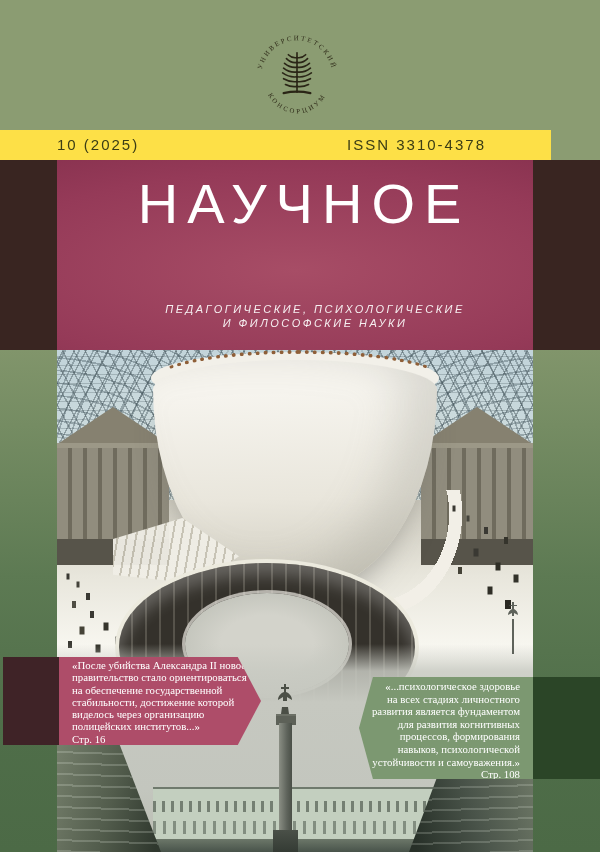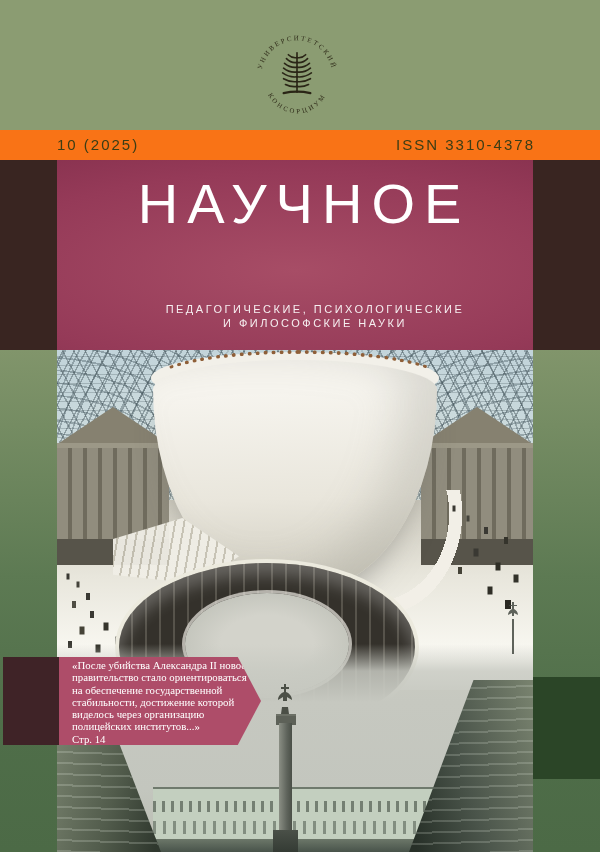--- a/index.html
+++ b/index.html
@@ -4,34 +4,34 @@
 <style>
   html,body{margin:0;padding:0;background:#555;}
   .page{position:relative;width:600px;height:852px;margin:0 auto;overflow:hidden;
         font-family:"Liberation Sans",sans-serif;background:#8b9c72;}
 
   
   .header{position:absolute;left:0;top:0;width:600px;height:130px;background:#8b9c72;}
   .logo{position:absolute;left:249px;top:16px;width:96px;height:112px;}
 
   
-  .band{position:absolute;left:0;top:130px;width:600px;height:30px;background:#f97316;}
+  .band{position:absolute;left:0;top:130px;width:551px;height:30px;background:#fde047;}
   .band .issue{position:absolute;left:57px;top:6px;font-size:15px;letter-spacing:2px;color:#3b3d15;}
   .band .issn{position:absolute;right:65px;top:6px;font-size:15px;letter-spacing:2px;color:#3b3d15;}
 
   
   .mid{position:absolute;left:0;top:160px;width:600px;height:190px;background:#392521;}
   .panel{position:absolute;left:57px;top:0;width:476px;height:190px;
          background:radial-gradient(120% 95% at 50% 58%, #a74d66 0%, #953a58 55%, #7c2a47 100%);}
   .t-line{position:absolute;left:0;width:476px;text-align:center;color:#fff;white-space:nowrap;
           font-size:56px;line-height:56px;font-weight:400;}
   .t1{top:16px;letter-spacing:9px;padding-left:9px;}
   .t2{top:83px;letter-spacing:14px;padding-left:14px;}
   .subtitle{position:absolute;left:0;top:143px;width:516px;text-align:center;color:#f6eef0;
-            font-size:11px;line-height:13.5px;letter-spacing:2.5px;white-space:pre-line;}
+            font-size:11px;line-height:13.5px;letter-spacing:2.5px;white-space:pre-line;font-style:italic;}
 
   
   .marg{position:absolute;top:350px;height:502px;
         background:linear-gradient(#81956b 0%, #5d7a53 45%, #4f6e49 75%, #4c6a46 100%);}
   .marg.left{left:0;width:57px;}
   .marg.right{left:533px;width:67px;}
 
   
   .photo{position:absolute;left:57px;top:350px;width:476px;height:502px;overflow:hidden;background:#cfccc0;}
   .photo *{position:absolute;}
@@ -228,18 +228,28 @@
   </div>
 
   <div class="q-accent ql"></div>
   <div class="q-body ql">
     <div class="q-text">«После убийства Александра II новое
 правительство стало ориентироваться
 на обеспечение государственной
 стабильности, достижение которой
 виделось через организацию
 полицейских институтов...»</div>
-    <div class="q-page">Стр. 14</div>
+    <div class="q-page">Стр. 16</div>
   </div>
 
   <div class="q-accent qr"></div>
+  <div class="q-body qr">
+    <div class="q-text">«...психологическое здоровье
+на всех стадиях личностного
+развития является фундаментом
+для развития когнитивных
+процессов, формирования
+навыков, психологической
+устойчивости и самоуважения.»</div>
+    <div class="q-page">Стр. 108</div>
+  </div>
 
 </div>
 
 </body></html>

